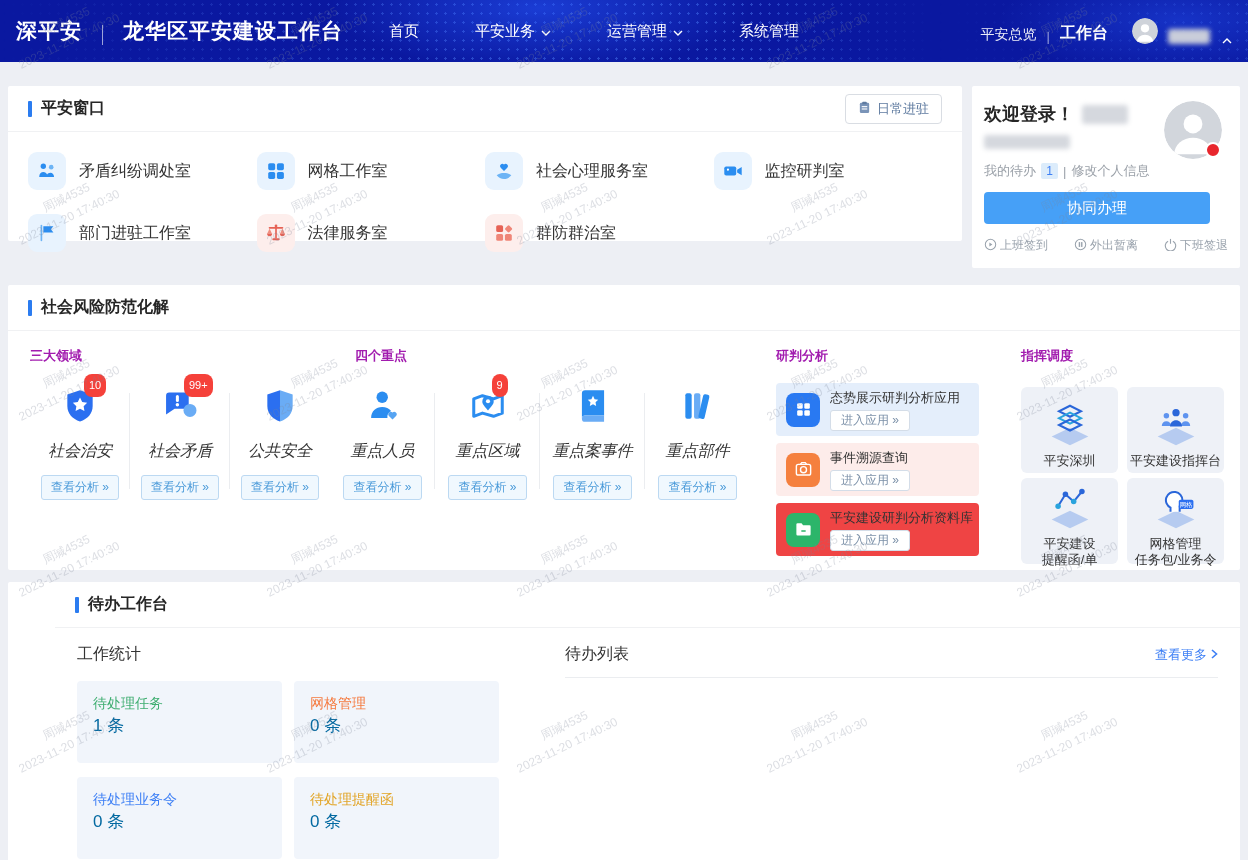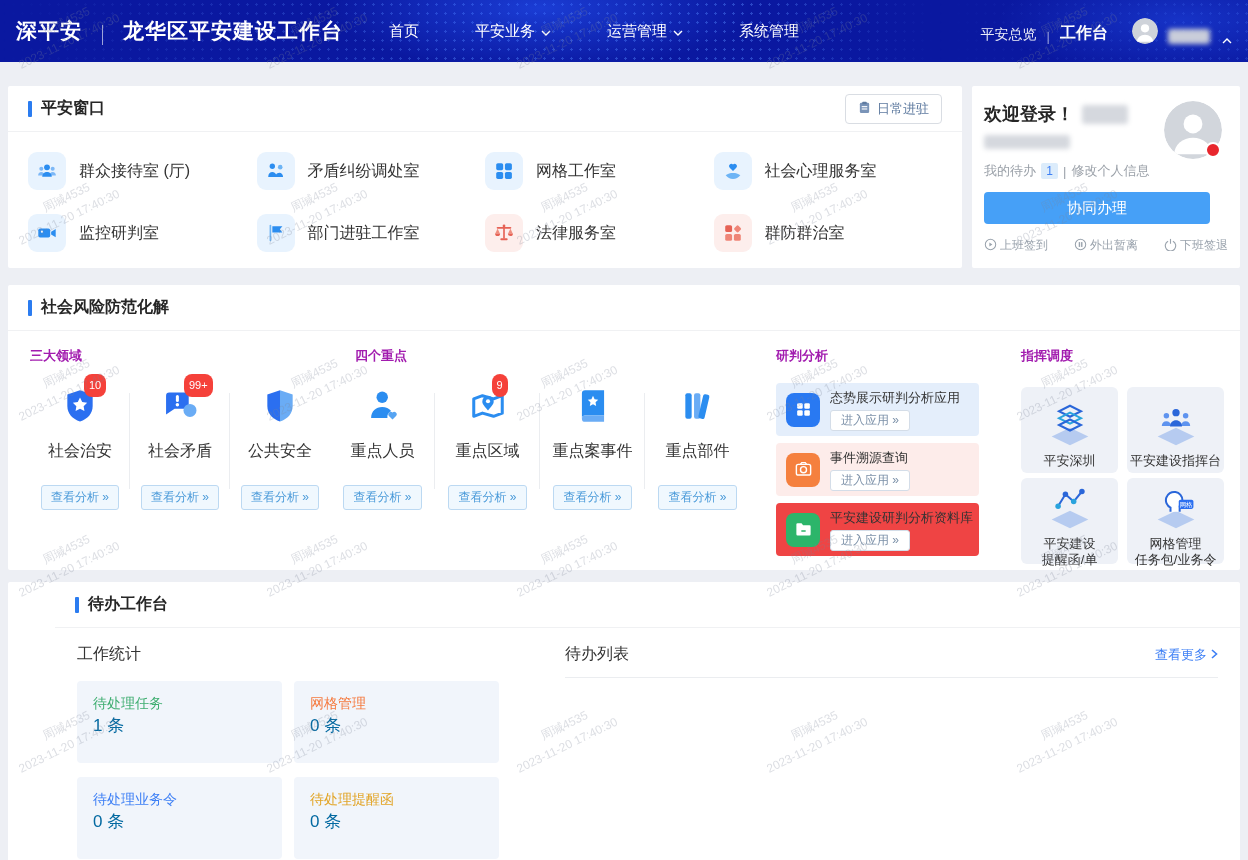--- a/index.html
+++ b/index.html
@@ -33,21 +33,21 @@
   .nav-caret { cursor:pointer; margin-left:2px; display:flex; }
 
   
   .page { padding:24px 8px 0; }
   .card { background:#fff; border-radius:2px; }
   .card-head { display:flex; align-items:center; height:46px; padding:0 20px; border-bottom:1px solid #f0f1f3; }
   .head-bar { width:4px; height:16px; background:#2b7cf0; margin-right:9px; border-radius:1px; }
   .card-title { font-size:16px; font-weight:bold; color:#262626; }
 
   .top-row { display:flex; gap:10px; margin-bottom:17px; }
-  .window-card { flex:1; height:182px; }
+  .window-card { flex:1; height:155px; }
 
   .rooms { display:grid; grid-template-columns:repeat(4,1fr); padding:12px 20px 0; row-gap:8px; }
   .room { display:flex; align-items:center; gap:13px; height:54px; cursor:pointer; }
   .room-icon { width:38px; height:38px; border-radius:9px; display:flex; align-items:center; justify-content:center; flex:none; }
   .room-icon.blue { background:#e8f3fe; }
   .room-icon.red  { background:#fdeeec; }
   .room-label { font-size:16px; color:#333; }
 
   
   .welcome-card { width:268px; height:182px; padding:16px 12px; position:relative; }
@@ -76,21 +76,21 @@
   .col-focus .col-header { margin-left:25px; }
   .col-analysis { width:206px; margin-left:26px; }
   .col-analysis .col-header { margin-bottom:18px; }
   .col-dispatch { width:222px; margin-left:42px; }
   .risk-items { display:flex; }
   .risk-item { width:100px; text-align:center; position:relative; cursor:default; }
   .col-focus .risk-item { width:105px; }
   .risk-item:not(:last-child)::after { content:''; position:absolute; right:0; top:6px; width:1px; height:96px; background:#ebedf0; }
   .risk-icon-wrap { position:relative; width:44px; height:42px; margin:0 auto 12px; display:flex; align-items:flex-end; justify-content:center; }
   .risk-badge { position:absolute; top:-13px; left:26px; background:#f5413a; color:#fff; font-size:11px; line-height:15px; padding:4px 5px; border-radius:8px; white-space:nowrap; }
-  .risk-label { font-size:16px; color:#333; margin-bottom:23px; }
+  .risk-label { font-size:16px; color:#333; margin-bottom:13px;font-style:italic; }
   .view-btn { font-size:12px; color:#4a9ad9; background:#f0f8fe; border:1px solid #bcd9f2; border-radius:3px; padding:3px 9px; cursor:pointer; font-family:inherit; }
 
   .app-card { display:flex; align-items:center; border-radius:4px; height:53px; margin-bottom:7px; padding-left:10px; cursor:pointer; }
   .app-card.blue  { background:#e4eefb; }
   .app-card.red   { background:#fdecea; }
   .app-card.green { background:#ef4444; }
   .app-icon { width:34px; height:34px; border-radius:8px; margin-right:10px; flex:none; display:flex; align-items:center; justify-content:center; }
   .app-icon.blue  { background:#2979f2; }
   .app-icon.red   { background:#f5803e; }
   .app-icon.green { background:#2cb56a; }
@@ -191,33 +191,20 @@
                 <rect x="4" y="5.5" width="6" height="1.2" fill="#fff"></rect>
                 <rect x="4" y="8" width="6" height="1.2" fill="#fff"></rect>
               </svg></span>
           <span>日常进驻</span>
         </button>
       </div>
       <div class="rooms">
         <div class="room">
           <span class="room-icon blue">
               <svg viewBox="0 0 24 24" width="22" height="22">
-                <circle cx="5.8" cy="9.5" r="2.2" fill="#7db8f7"></circle>
-                <circle cx="18.2" cy="9.5" r="2.2" fill="#7db8f7"></circle>
-                <path d="M2.3 17c0-2.2 1.5-3.8 3.5-3.8S9.3 14.8 9.3 17z" fill="#7db8f7"></path>
-                <path d="M14.7 17c0-2.2 1.5-3.8 3.5-3.8s3.5 1.6 3.5 3.8z" fill="#7db8f7"></path>
-                <circle cx="12" cy="8" r="3.2" fill="#2b8df0"></circle>
-                <path d="M6.8 18.2c0-3 2.3-5.2 5.2-5.2s5.2 2.2 5.2 5.2z" fill="#2b8df0"></path>
-              </svg>
-            </span>
-          <span class="room-label">群众接待室 (厅)</span>
-        </div>
-        <div class="room">
-          <span class="room-icon blue">
-              <svg viewBox="0 0 24 24" width="22" height="22">
                 <circle cx="8" cy="6.8" r="2.9" fill="#2b8df0"></circle>
                 <circle cx="16.6" cy="7.8" r="2.5" fill="#6db4f5"></circle>
                 <path d="M3.5 18.5c0-3.2 2-5.3 4.6-5.3 1.8 0 3.3 1 4 2.6.7-1.2 2-2 3.6-2 2.3 0 4 1.9 4 4.7z" fill="#2b8df0"></path>
               </svg>
             </span>
           <span class="room-label">矛盾纠纷调处室</span>
         </div>
         <div class="room">
           <span class="room-icon blue">
               <svg viewBox="0 0 24 24" width="22" height="22" fill="#2b8df0">

